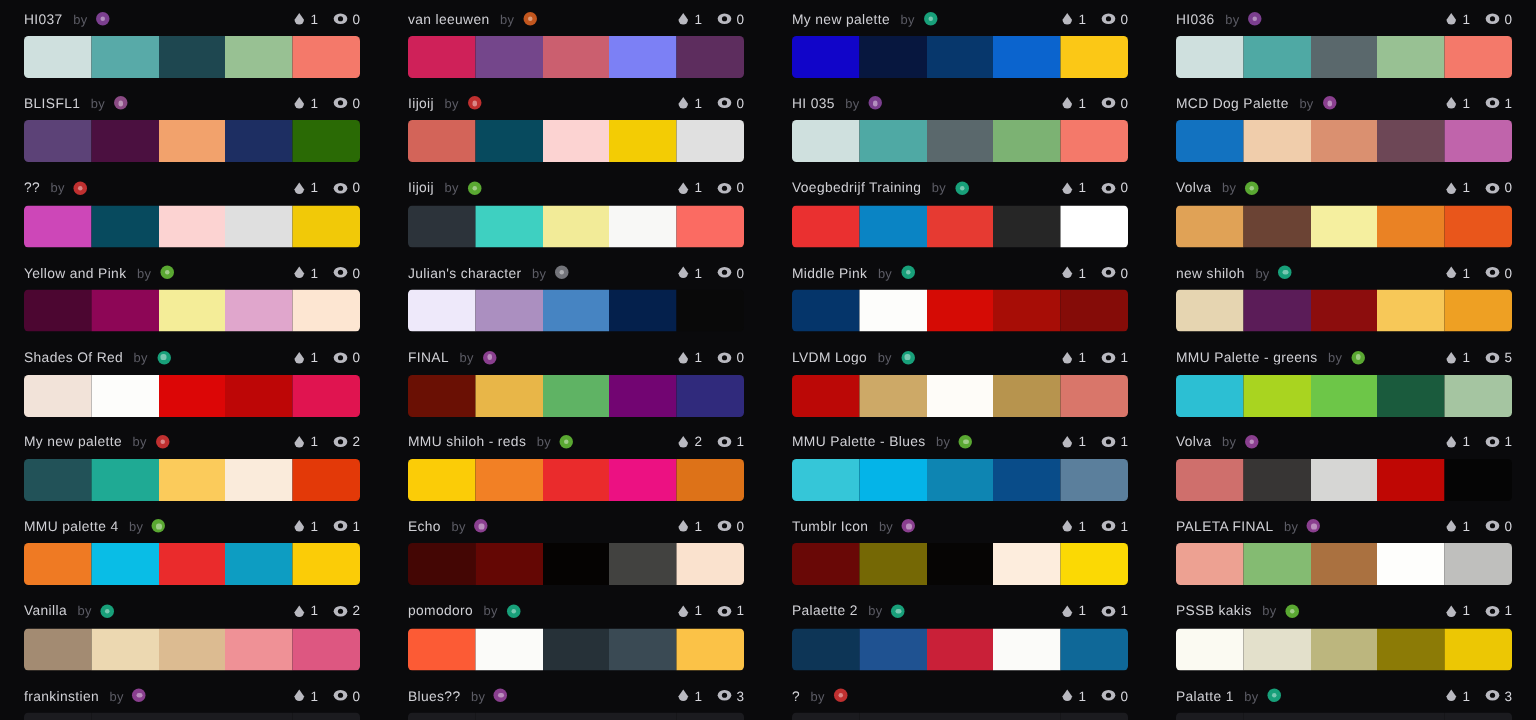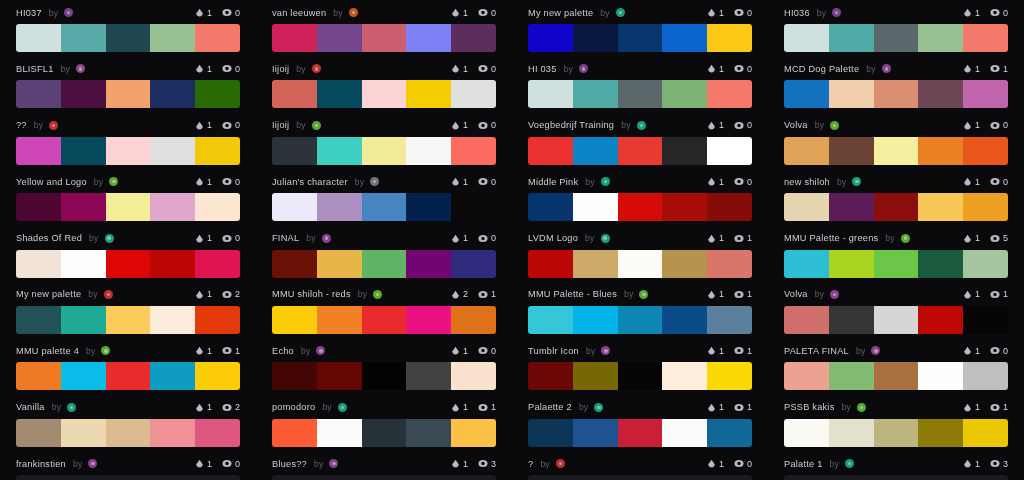--- a/index.html
+++ b/index.html
@@ -447,21 +447,21 @@
     <div class="swatches">
         <div class="sw" style="background: rgb(224, 162, 86);"></div>
         <div class="sw" style="background: rgb(107, 67, 52);"></div>
         <div class="sw" style="background: rgb(245, 239, 159);"></div>
         <div class="sw" style="background: rgb(234, 130, 36);"></div>
         <div class="sw" style="background: rgb(233, 86, 27);"></div>
       </div>
   </div>
     <div class="card">
     <div class="card-head">
-      <span class="title">Yellow and Logo</span>
+      <span class="title">Yellow and Pink</span>
       <span class="by">by</span>
       <span class="avatar" style="background: rgb(90, 168, 50);"></span>
       <span class="stats">
         <span class="icn">
           <svg width="9" height="9" viewBox="0 0 16 16" aria-hidden="true">
             <path fill="#b9b9c0" d="M8 1.2 2.4 9.3a5.1 5.1 0 1 0 11.2 0L8 1.2z"></path>
           </svg>
         </span>
         <span class="num">1</span>
         <span class="gap"></span>

